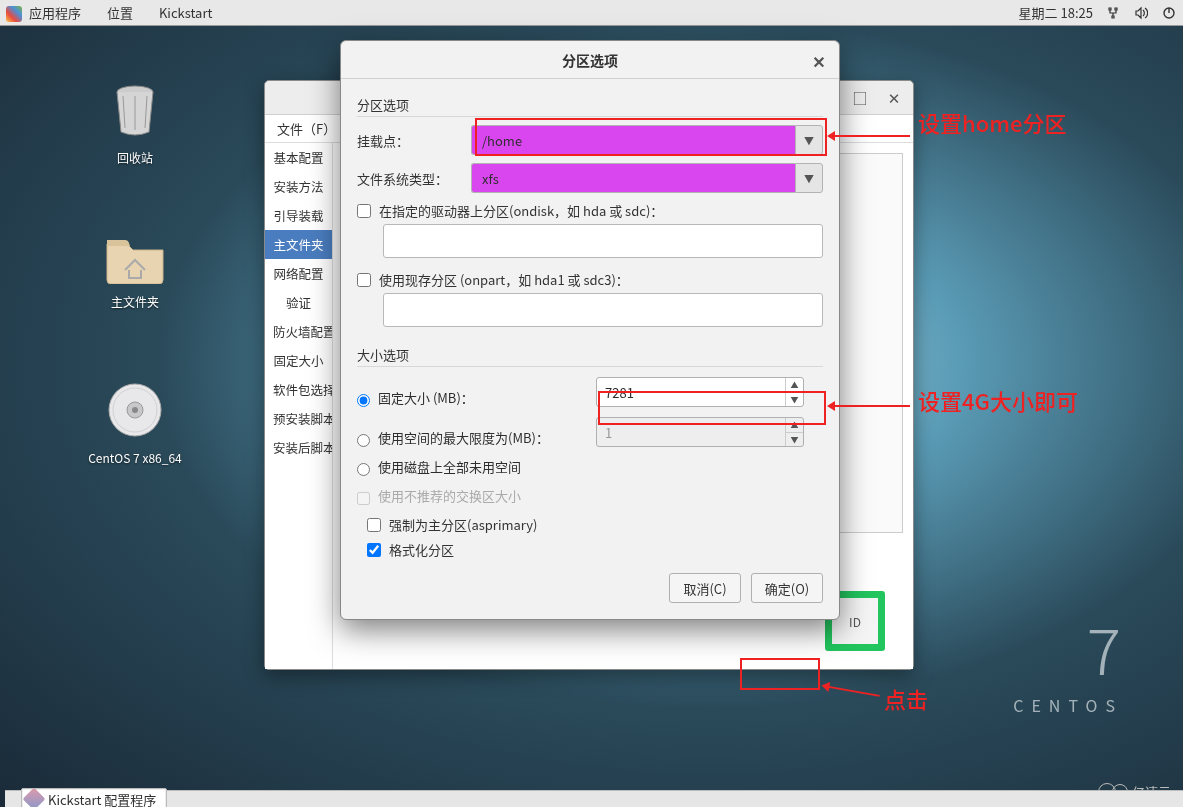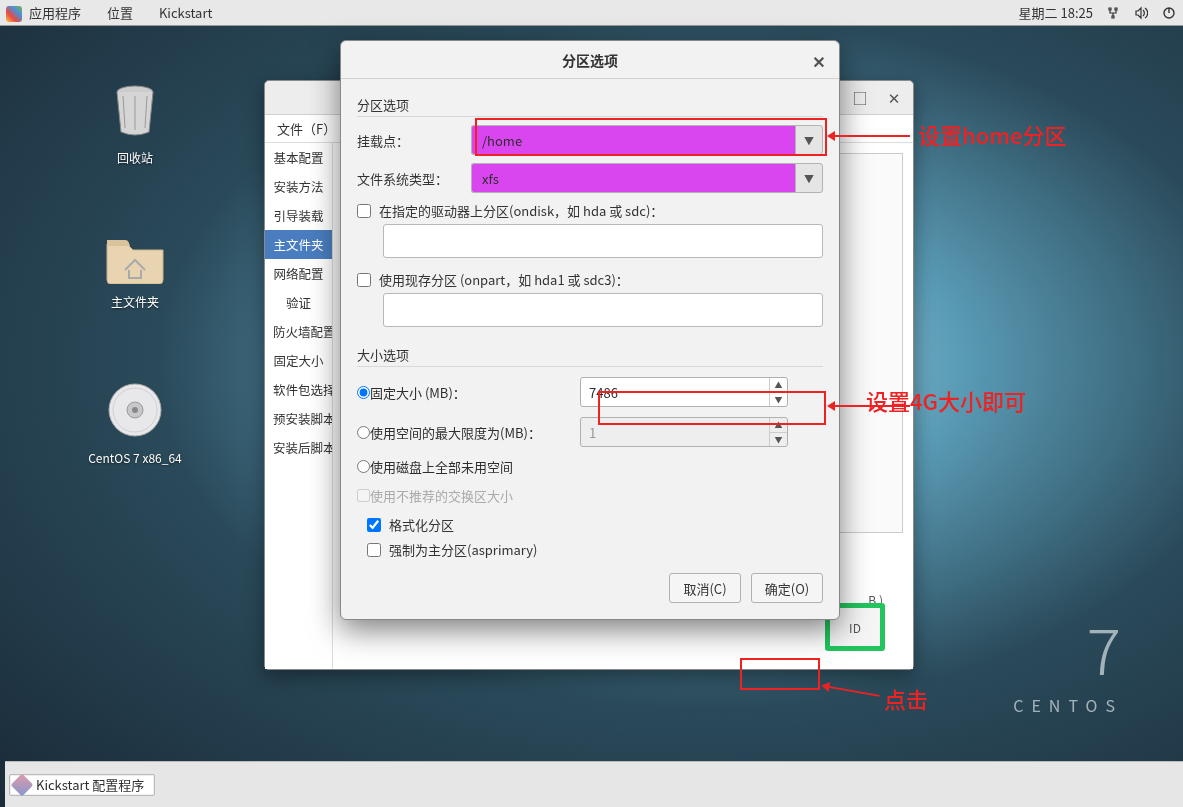--- a/index.html
+++ b/index.html
@@ -57,21 +57,21 @@
   height: 28px; padding: 0 12px; display:flex; align-items:center; color:#333; font-size:13px;
   background:#fff; border-bottom:1px solid #ddd;
 }
 .bg-window .body { display:flex; height: calc(100% - 62px); background:#fff; }
 .sidebar { width: 68px; background:#fff; border-right:1px solid #ddd;text-align:center; }
 .sidebar-item { padding: 5px 8px; font-size:12.5px; color:#333; white-space: nowrap; overflow:hidden; }
 .sidebar-item.selected { background:#4a7dbf; color:#fff; }
 .content-area { flex:1; padding:10px; position:relative; }
 .content-area .inner-box { border:1px solid #ccc; background:#fafafa; height:380px; }
 .bottom-btns { position:absolute; bottom:18px; left:18px; right:18px; display:flex; gap:10px; justify-content:flex-end; padding:0 10px; }
-.bottom-btns .sq { width:60px; height:48px; border:5px solid #22c55e; background:#f5f5f5; border-radius:3px; display:flex; align-items:center; justify-content:center; font-size:12px; color:#555; }
+.bottom-btns .sq { width:60px; height:60px; border:7px solid #22c55e; background:#f5f5f5; border-radius:3px; display:flex; align-items:center; justify-content:center; font-size:12px; color:#555; }
 
 
 .dialog {
   position: absolute;
   left: 340px; top: 40px; width: 500px;
   background: #f2f2f2;
   border: 1px solid #888;
   border-radius: 6px;
   box-shadow: 0 10px 30px rgba(0,0,0,0.5);
   z-index: 200;
@@ -96,21 +96,21 @@
   width:28px; height:30px; background:#e5e5e5; border:1px solid #b3b3b3;
   border-radius:0 3px 3px 0; display:flex; align-items:center; justify-content:center;
   font-size:10px; color:#555;
 }
 .check-row { display:flex; align-items:center; gap:8px; margin:6px 0 4px; font-size:13px; color:#333; }
 .check-row input[type=checkbox]{ width:14px; height:14px; }
 .text-input {
   width: calc(100% - 26px); margin-left:26px; height:34px;
   border:1px solid #b8b8b8; border-radius:3px; background:#fff;
 }
-.radio-row { display:flex; align-items:center; margin:10px 0; font-size:13px; }
+.radio-row { display:flex; align-items:flex-end; gap:8px; margin:10px 0; font-size:13px; }
 .radio-row .rlabel { min-width: 210px; }
 .radio-row.disabled { color:#aaa; }
 .spinner {
   width: 208px; height: 30px; display:flex; border:1px solid #b0b0b0; border-radius:3px; background:#fff;
 }
 .spinner .spin-val { flex:1; padding:0 8px; display:flex; align-items:center; font-size:13px; }
 .spinner .spin-arrows { width:18px; border-left:1px solid #ccc; display:flex; flex-direction:column; }
 .spinner .sa { flex:1; display:flex; align-items:center; justify-content:center; font-size:8px; color:#555; }
 .spinner .sa:first-child{ border-bottom:1px solid #ccc; }
 .spinner.disabled { background:#eee; color:#999; }
@@ -134,22 +134,22 @@
 .centos-logo { position:absolute; right:60px; bottom:90px; color:#d8e0e4; text-align:right; }
 .centos-logo .seven { font-size:64px; font-weight:200; letter-spacing:2px; opacity:0.7; }
 .centos-logo .txt { font-size:16px; letter-spacing:8px; opacity:0.7; }
 
 
 .ys-mark { position:absolute; right:12px; bottom:6px; color:#bbb; font-size:13px; display:flex; align-items:center; gap:4px; z-index:50; }
 .ys-mark .circ{ width:18px; height:18px; border:1.5px solid #bbb; border-radius:50%; display:inline-block; position:relative;}
 .ys-mark .circ2{ width:16px; height:16px; border:1.5px solid #bbb; border-radius:50%; display:inline-block; margin-left:-8px;}
 
 
-.taskbar { position:absolute; left:5px; bottom:0; right:0; height:46px;
-  border-top:1px solid #bbb; background:#e6e6e6; display:flex; align-items:center; padding:0 4px; font-size:13px; z-index:60;}
+.taskbar { position:absolute; left:5px; bottom:0; right:0; height:17px;
+  border-top:1px solid #bbb; background:#e6e6e6; display:flex; align-items:center; padding:0 16px; font-size:13px; z-index:60;}
 .task-btn { height:22px; padding:0 10px 0 4px; background:#fff; border:1px solid #bbb; border-radius:2px;
   display:flex; align-items:center; gap:6px; box-shadow: inset 0 0 0 1px #eee;}
 .task-icon{ width:16px; height:16px; background:linear-gradient(135deg,#d9a,#89c); transform:rotate(45deg); border-radius:2px;}
 </style>
 </head>
 <body>
 
 <div class="top-panel">
   <div class="left-items">
     <span class="menu-item">
@@ -282,21 +282,21 @@
       <span>使用现存分区 (onpart，如 hda1 或 sdc3)：</span>
     </div>
     <div class="text-input"></div>
 
     <div class="section-label" style="margin-top:18px">大小选项</div>
 
     <div class="radio-row">
       <input type="radio" name="sz" checked="" style="">
       <span class="rlabel">固定大小 (MB)：</span>
       <div class="spinner">
-        <div class="spin-val">7486</div>
+        <div class="spin-val">7281</div>
         <div class="spin-arrows">
           <div class="sa">▲</div>
           <div class="sa">▼</div>
         </div>
       </div>
     </div>
 
     <div class="radio-row">
       <input type="radio" name="sz" style="">
       <span class="rlabel">使用空间的最大限度为(MB)：</span>
@@ -314,44 +314,44 @@
       <span>使用磁盘上全部未用空间</span>
     </div>
 
     <div class="radio-row disabled">
       <input type="checkbox" disabled="" style="">
       <span>使用不推荐的交换区大小</span>
     </div>
 
 
     <div class="check-row" style="margin-left:10px">
+      <input type="checkbox" style="">
+      <span>强制为主分区(asprimary)</span>
+    </div>
+    <div class="check-row" style="margin-left:10px">
       <input type="checkbox" checked="" style="">
       <span>格式化分区</span>
-    </div>
-    <div class="check-row" style="margin-left:10px">
-      <input type="checkbox" style="">
-      <span>强制为主分区(asprimary)</span>
     </div>
 
     <div class="dlg-buttons">
       <div class="btn">取消(C)</div>
       <div class="btn">确定(O)</div>
     </div>
   </div>
 </div>
 
 <div class="hi-red" style="left:475px; top:118px; width:352px; height:38px"></div>
 <div class="hi-red" style="left:598px; top:391px; width:228px; height:34px"></div>
 <div class="hi-red" style="left:740px; top:658px; width:80px; height:32px"></div>
 
 <div class="arrow-red" style="left:830px; top:135px; width:80px"></div>
-<div class="anno-label" style="left:918px; top:118px">设置home分区</div>
+<div class="anno-label" style="left:918px; top:106px">设置home分区</div>
 
 <div class="arrow-red" style="left:830px; top:405px; width:80px"></div>
-<div class="anno-label" style="left:866px; top:384px">设置4G大小即可</div>
+<div class="anno-label" style="left:918px; top:384px">设置4G大小即可</div>
 
 <div class="arrow-red" style="left:824px; top:690px; width:56px; transform:rotate(10deg)"></div>
 <div class="anno-label" style="left:884px; top:682px">点击</div>
 
 <div class="centos-logo">
   <div class="seven">7</div>
   <div class="txt">CENTOS</div>
 </div>
 
 <div class="ys-mark">

